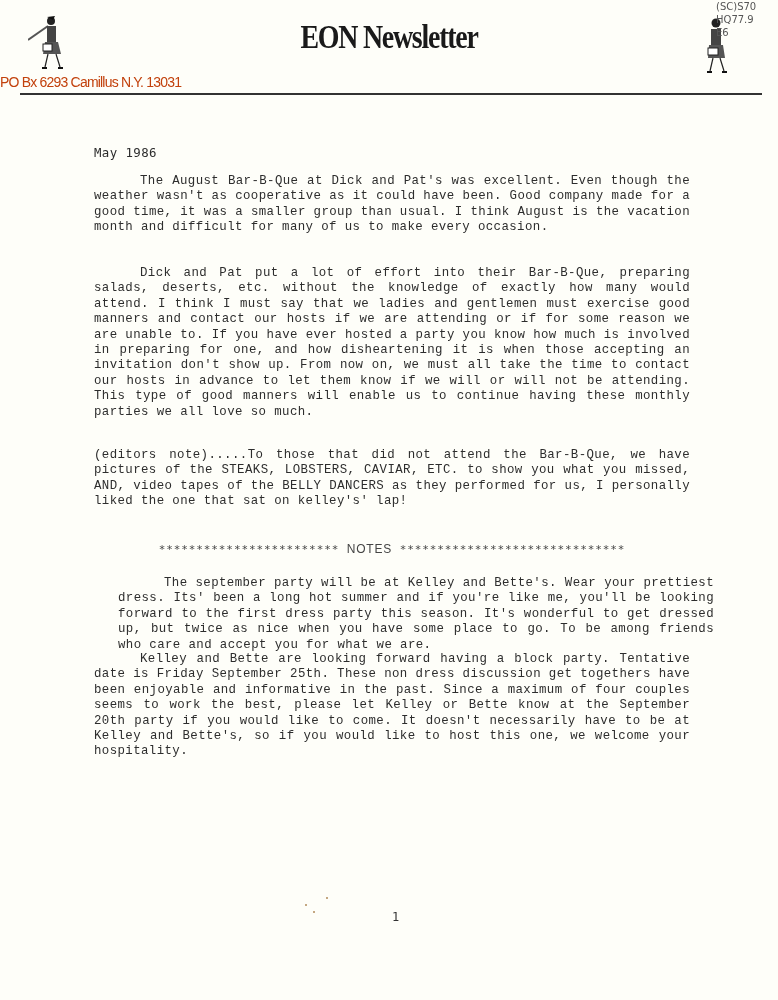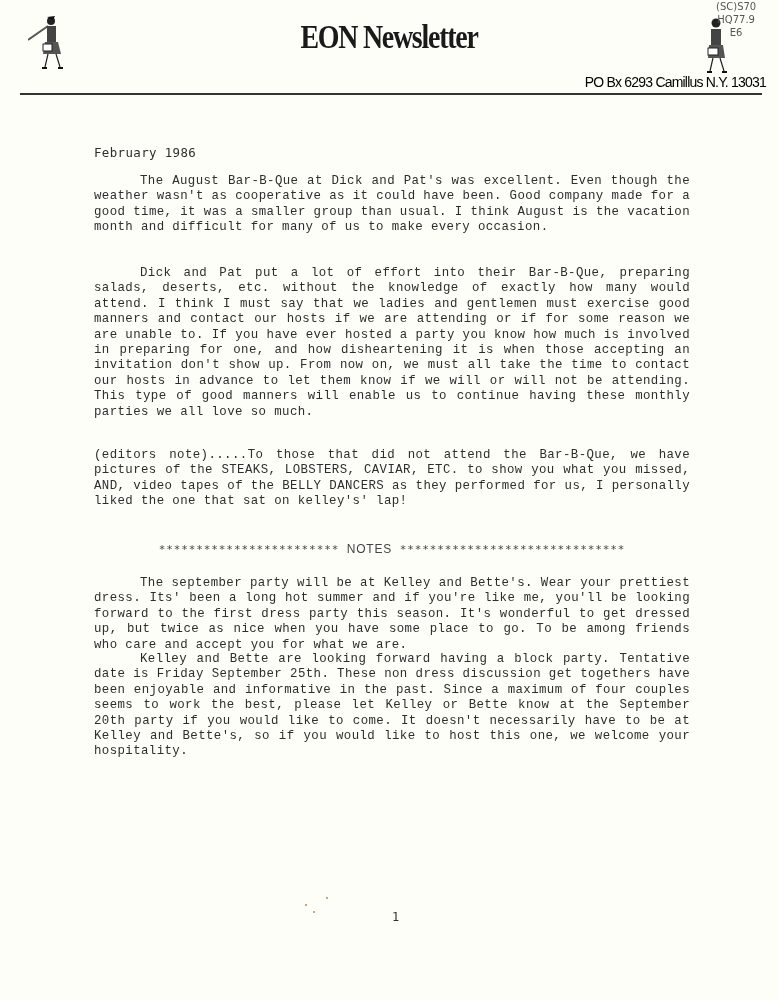--- a/index.html
+++ b/index.html
@@ -16,37 +16,37 @@
       position: absolute; left: 0; width: 778px; top: 18px;
       text-align: center;
       font-family: "Liberation Serif", serif;
       font-size: 34px; font-weight: bold; letter-spacing: -1.5px;
       color: #1a1a1a;
       transform: scaleX(0.82);
       transform-origin: center;
     }
     .masthead-address {
       position: absolute; left: 0; width: 766px; top: 74px;
-      text-align: right;
+      text-align: left;
       font-family: "Liberation Sans", sans-serif;
       font-size: 14px; letter-spacing: -0.8px;
-      color: #000000;
+      color: #c2410c;
     }
     .rule {
       position: absolute; left: 20px; width: 742px; top: 93px;
       height: 2px; background: #333;
     }
     .figure { position: absolute; width: 38px; height: 62px; }
     .figure-left { left: 28px; top: 10px; }
     .figure-right { left: 700px; top: 14px; }
     .catalog-note {
       position: absolute; left: 716px; top: 0px;
       font-family: "DejaVu Sans", sans-serif;
       font-size: 10px; line-height: 13px; color: #555;
-      text-align: center;
+      text-align: left;
     }
 
     
     .body-text {
       position: absolute; left: 94px; width: 596px;
       font-family: "DejaVu Sans Mono", monospace;
       font-size: 12.4px; line-height: 15.4px;
       color: #2d2d2d;
       letter-spacing: 0.4px;
     }
@@ -57,21 +57,21 @@
     .p2 { top: 266px; }
     .p3 { top: 448px; }
     .notes-divider {
       position: absolute; left: 94px; top: 542px; width: 596px;
       font-family: "DejaVu Sans Mono", monospace;
       font-size: 11px; letter-spacing: 0.9px; color: #444;
       white-space: nowrap;
       text-align: center;
     }
     .notes-divider .notes-label { font-family: "Liberation Sans", sans-serif; font-size: 12px; letter-spacing: 0.8px; }
-    .p4 { top: 576px; }
+    .p4 { top: 576px; margin-left: 24px; }
     .p5 { top: 652px; }
     .page-number {
       position: absolute; left: 392px; top: 910px;
       font-family: "DejaVu Sans Mono", monospace; font-size: 12px; color: #333;
     }
     .specks { position: absolute; left: 300px; top: 880px; }
     .speck { position: absolute; width: 2px; height: 2px; background: #b08a5a; border-radius: 1px; }
   </style>
 </head>
 <body>
@@ -106,21 +106,21 @@
   </svg>
 
   <div class="catalog-note">
     <div>(SC)S70</div>
     <div>HQ77.9</div>
     <div>E6</div>
   </div>
 
   <div class="rule"></div>
 
-  <div class="body-text dateline">February 1986</div>
+  <div class="body-text dateline">May 1986</div>
 
   <p class="body-text para p1">The August Bar-B-Que at Dick and Pat's was excellent. Even though the weather wasn't as cooperative as it could have been. Good company made for a good time, it was a smaller group than usual. I think August is the vacation month and difficult for many of us to make every occasion.</p>
   <p class="body-text para p2">Dick and Pat put a lot of effort into their Bar-B-Que, preparing salads, deserts, etc. without the knowledge of exactly how many would attend. I think I must say that we ladies and gentlemen must exercise good manners and contact our hosts if we are attending or if for some reason we are unable to. If you have ever hosted a party you know how much is involved in preparing for one, and how disheartening it is when those accepting an invitation don't show up. From now on, we must all take the time to contact our hosts in advance to let them know if we will or will not be attending. This type of good manners will enable us to continue having these monthly parties we all love so much.</p>
   <p class="body-text para noindent p3">(editors note).....To those that did not attend the Bar-B-Que, we have pictures of the STEAKS, LOBSTERS, CAVIAR, ETC. to show you what you missed, AND, video tapes of the BELLY DANCERS as they performed for us, I personally liked the one that sat on kelley's' lap!</p>
 
   <div class="notes-divider">
     <span>************************</span>
     <span class="notes-label">NOTES</span>
     <span>******************************</span>
   </div>

